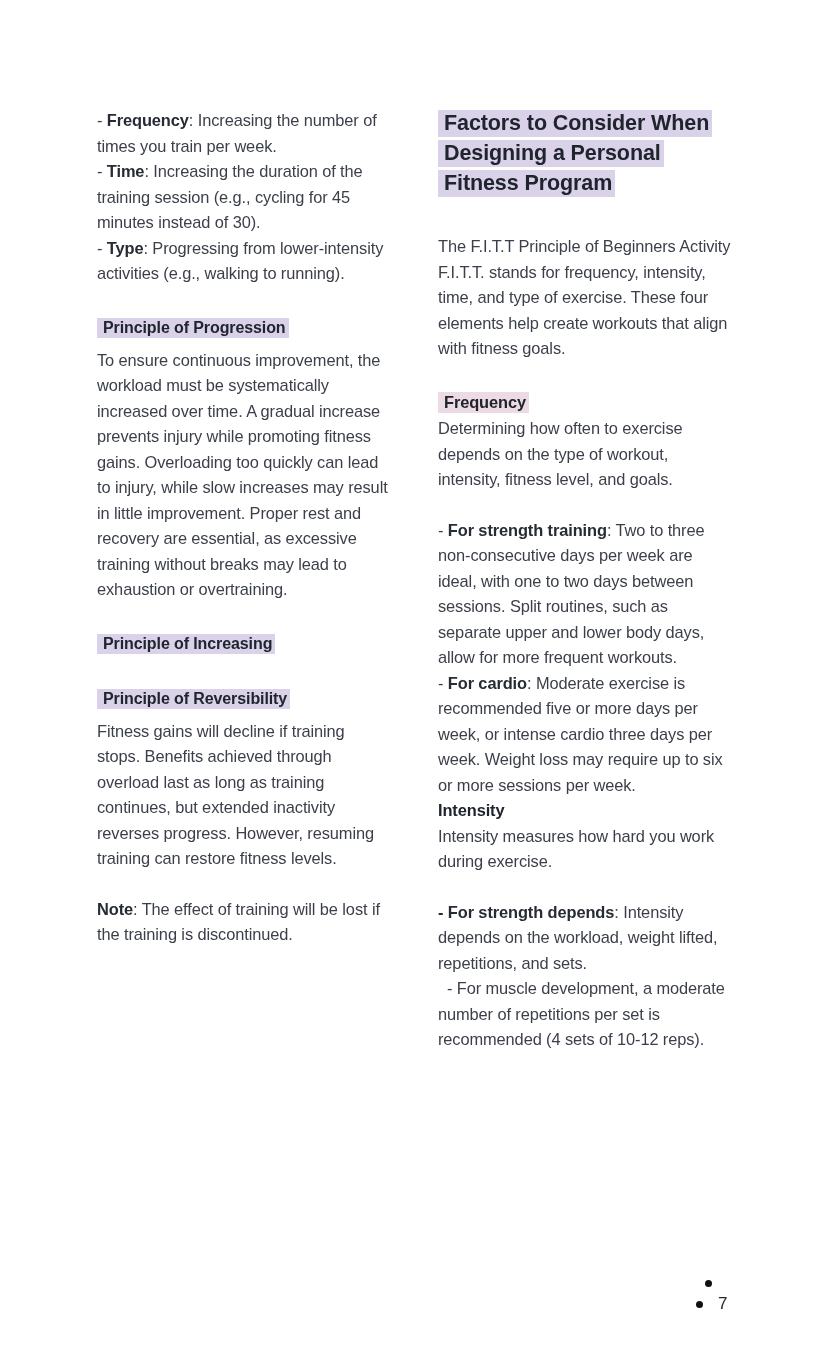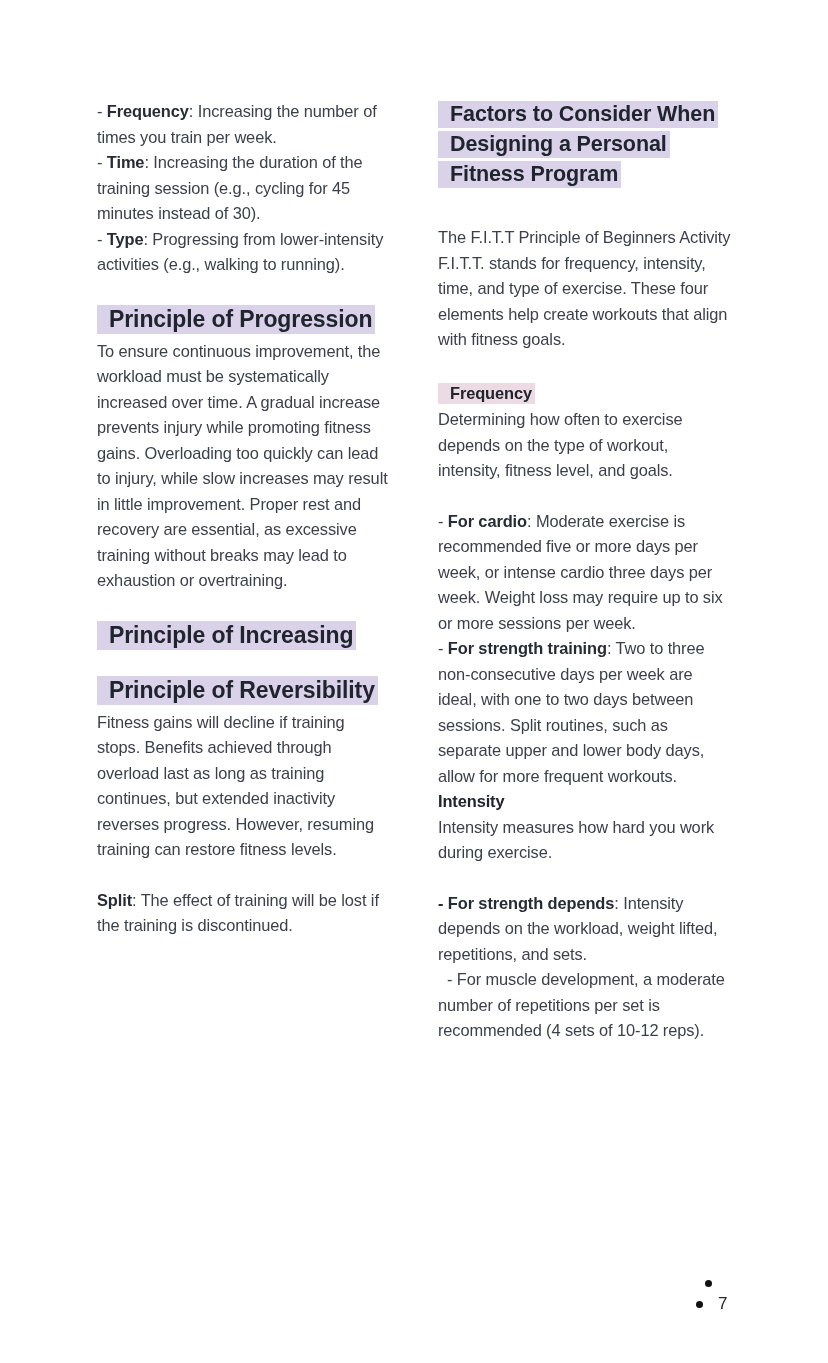--- a/index.html
+++ b/index.html
@@ -5,42 +5,42 @@
   html, body { margin: 0; padding: 0; }
   body {
     width: 828px; height: 1363px;
     background: #ffffff;
     font-family: "Liberation Sans", "DejaVu Sans", sans-serif;
     color: #3b3f49;
     position: relative;
     overflow: hidden;
   }
   .page { position: absolute; inset: 0; background: #ffffff; }
-  .col { position: absolute; top: 99px; }
+  .col { position: absolute; top: 108px; }
   .col-left  { left: 97px;  width: 291px; }
   .col-right { left: 438px; width: 295px; }
 
   .col p {
     margin: 0;
     font-size: 16.4px;
     line-height: 25.5px;
     letter-spacing: -0.1px;
     white-space: pre-wrap;
     color: #3b3f49;
   }
   .col p strong { color: #272b33; font-weight: 700; }
 
   h1, h2, h3 { margin: 0; color: #20242e; font-weight: 700; letter-spacing: -0.1px; }
   h1 { font-size: 21.5px; line-height: 30px; }
-  h2 { font-size: 23px;   line-height: 28px; margin: 27px 0 6px 0; }
+  h2 { font-size: 16px;   line-height: 28px; margin: 27px 0 6px 0; }
   h3 { font-size: 16.4px; line-height: 25.5px; }
   h3.mt { margin-top: 28px; margin-bottom: 1px; }
 
   .hl {
-    padding: 1px 3px 2px 12px;
+    padding: 1px 3px 2px 6px;
     -webkit-box-decoration-break: clone;
     box-decoration-break: clone;
   }
   .hl-purple { background: #d9d2e9; }
   .hl-pink   { background: #eddbe3; }
 
   .spacer { height: 25px; }
 
   .footer { position: absolute; left: 0; top: 0; width: 828px; height: 1363px; pointer-events: none; }
   .dot {
@@ -61,31 +61,31 @@
   <div class="col col-left">
       <p>- <strong>Frequency</strong>: Increasing the number of times you train per week.</p>
       <p>- <strong>Time</strong>: Increasing the duration of the training session (e.g., cycling for 45 minutes instead of 30).</p>
       <p>- <strong>Type</strong>: Progressing from lower-intensity activities (e.g., walking to running).</p>
       <h2><span class="hl hl-purple">Principle of Progression</span></h2>
       <p>To ensure continuous improvement, the workload must be systematically increased over time. A gradual increase prevents injury while promoting fitness gains. Overloading too quickly can lead to injury, while slow increases may result in little improvement. Proper rest and recovery are essential, as excessive training without breaks may lead to exhaustion or overtraining.</p>
       <h2><span class="hl hl-purple">Principle of Increasing</span></h2>
       <h2><span class="hl hl-purple">Principle of Reversibility</span></h2>
       <p>Fitness gains will decline if training stops. Benefits achieved through overload last as long as training continues, but extended inactivity reverses progress. However, resuming training can restore fitness levels.</p>
       <div class="spacer"></div>
-      <p><strong>Split</strong>: The effect of training will be lost if the training is discontinued.</p>
+      <p><strong>Note</strong>: The effect of training will be lost if the training is discontinued.</p>
     </div>
   <div class="col col-right">
       <h1><span class="hl hl-purple">Factors to Consider When Designing a Personal Fitness Program</span></h1>
       <div class="spacer" style="height: 36px;"></div>
       <p>The F.I.T.T Principle of Beginners Activity F.I.T.T. stands for frequency, intensity, time, and type of exercise. These four elements help create workouts that align with fitness goals.</p>
       <h3 class="mt"><span class="hl hl-pink">Frequency</span></h3>
       <p>Determining how often to exercise depends on the type of workout, intensity, fitness level, and goals.</p>
       <div class="spacer"></div>
+      <p>- <strong>For strength training</strong>: Two to three non-consecutive days per week are ideal, with one to two days between sessions. Split routines, such as separate upper and lower body days, allow for more frequent workouts.</p>
       <p>- <strong>For cardio</strong>: Moderate exercise is recommended five or more days per week, or intense cardio three days per week. Weight loss may require up to six or more sessions per week.</p>
-      <p>- <strong>For strength training</strong>: Two to three non-consecutive days per week are ideal, with one to two days between sessions. Split routines, such as separate upper and lower body days, allow for more frequent workouts.</p>
       <h3>Intensity</h3>
       <p>Intensity measures how hard you work during exercise.</p>
       <div class="spacer"></div>
       <p><strong>- For strength depends</strong>: Intensity depends on the workload, weight lifted, repetitions, and sets.</p>
       <p>  - For muscle development, a moderate number of repetitions per set is recommended (4 sets of 10-12 reps).</p>
     </div>
 
   <div class="footer">
     <span class="dot dot1"></span>
     <span class="dot dot2"></span>

